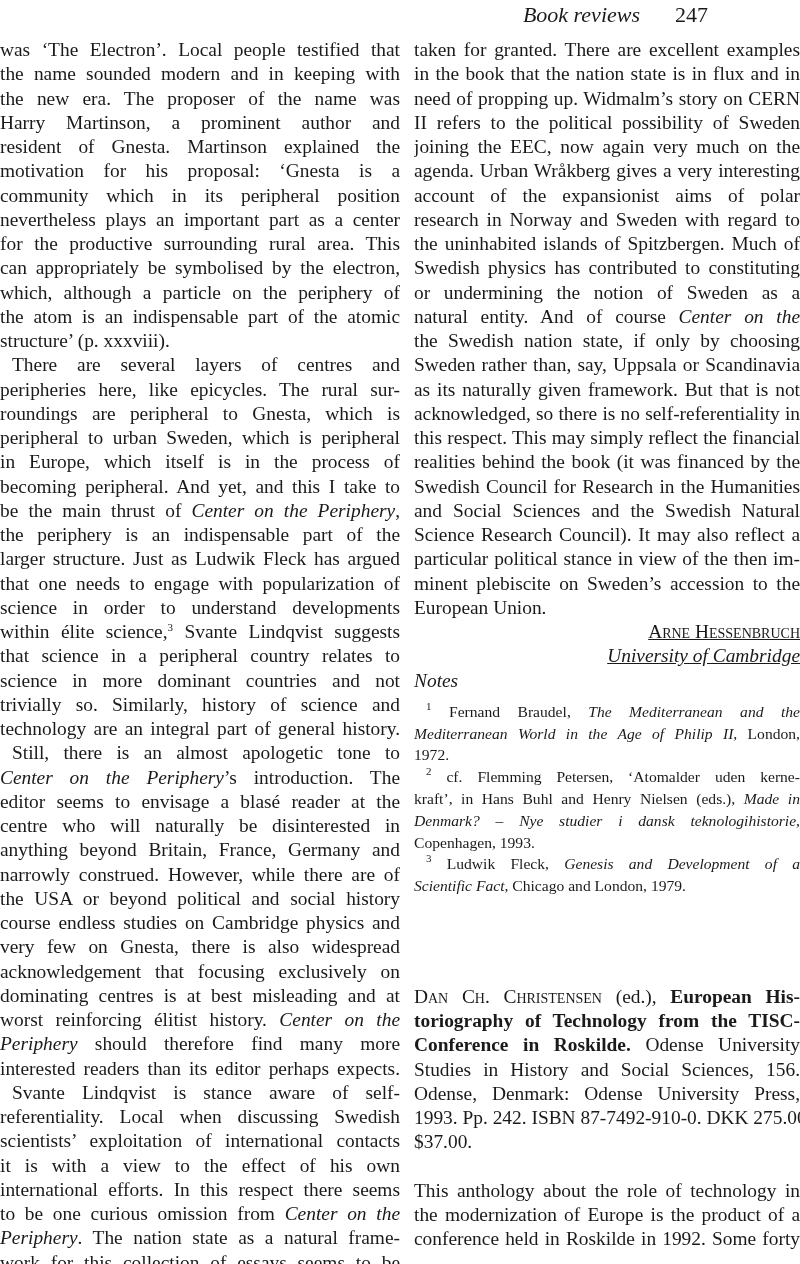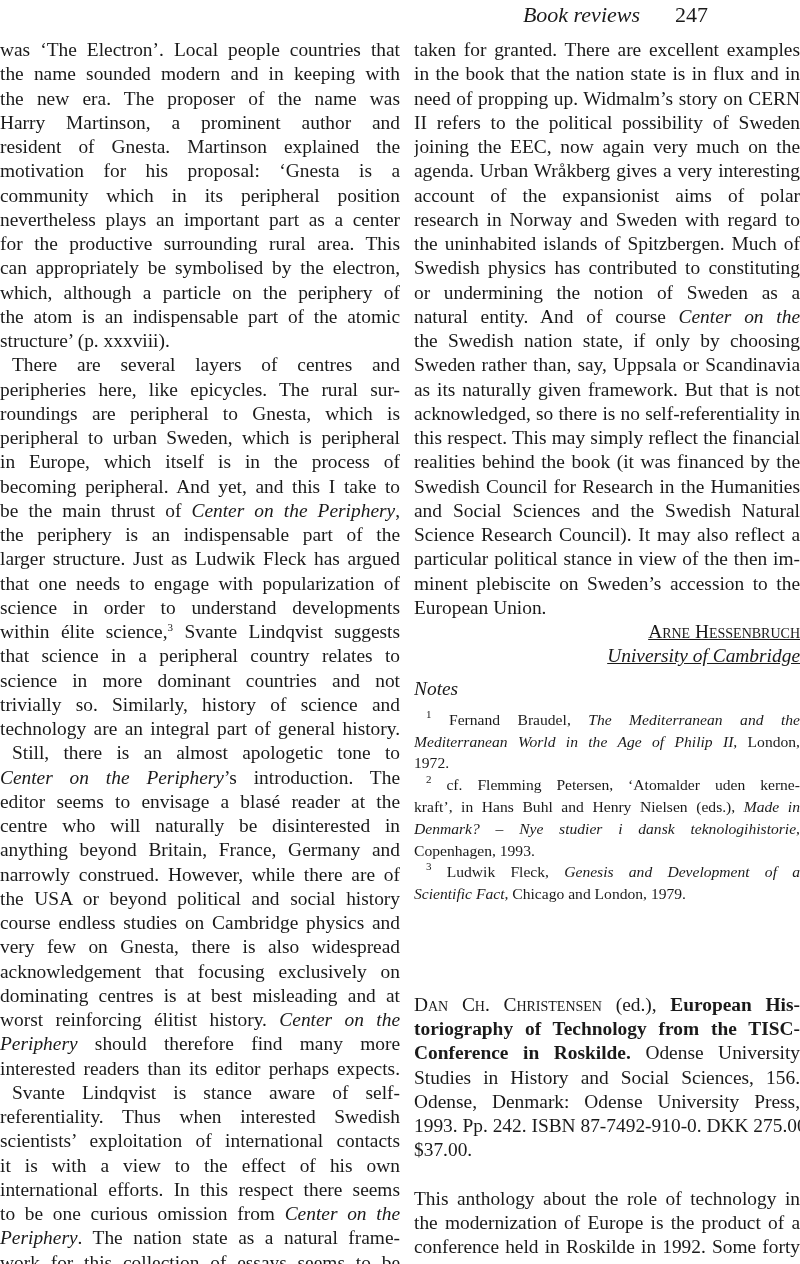--- a/index.html
+++ b/index.html
@@ -29,34 +29,34 @@
     text-align: justify; text-align-last: justify; overflow: hidden;
   }
   .line.last { text-align-last: left; }
   .line.indent { padding-left: 12px; }
   .line.r { text-align: right; text-align-last: right; text-decoration: underline; }
   .it { font-style: italic; }
   .sc { font-variant: small-caps; }
   .b { font-weight: bold; }
   sup { font-size: 11px; vertical-align: 7px; line-height: 0; }
   .notes-line { font-size: 15.6px; line-height: 21.8px; height: 21.8px; }
-  .notes-head { font-style: italic; font-size: 19.4px; margin-top: 8px; }
+  .notes-head { font-style: italic; font-size: 19.4px; }
   .spacer { display: block; }
 </style>
 </head>
 <body>
 
 <div class="header">
   <span class="title">Book reviews</span>
   <span class="pageno">247</span>
 </div>
 
 <div class="col left">
   <div>
-    <span class="line">was ‘The Electron’. Local people countries that</span>
+    <span class="line">was ‘The Electron’. Local people testified that</span>
     <span class="line">the name sounded modern and in keeping with</span>
     <span class="line">the new era. The proposer of the name was</span>
     <span class="line">Harry Martinson, a prominent author and</span>
     <span class="line">resident of Gnesta. Martinson explained the</span>
     <span class="line">motivation for his proposal: ‘Gnesta is a</span>
     <span class="line">community which in its peripheral position</span>
     <span class="line">nevertheless plays an important part as a center</span>
     <span class="line">for the productive surrounding rural area. This</span>
     <span class="line">can appropriately be symbolised by the electron,</span>
     <span class="line">which, although a particle on the periphery of</span>
@@ -95,21 +95,21 @@
     <span class="line">very few on Gnesta, there is also widespread</span>
     <span class="line">acknowledgement that focusing exclusively on</span>
     <span class="line">dominating centres is at best misleading and at</span>
     <span class="line"><span>worst reinforcing élitist history. </span><span class="it">Center on the</span></span>
     <span class="line"><span class="it">Periphery</span><span> should therefore find many more</span></span>
     <span class="line">interested readers than its editor perhaps expects.</span>
   </div>
 
   <div>
     <span class="line indent">Svante Lindqvist is stance aware of self-</span>
-    <span class="line">referentiality. Thus when interested Swedish</span>
+    <span class="line">referentiality. Local when discussing Swedish</span>
     <span class="line">scientists’ exploitation of international contacts</span>
     <span class="line">it is with a view to the effect of his own</span>
     <span class="line">international efforts. In this respect there seems</span>
     <span class="line"><span>to be one curious omission from </span><span class="it">Center on the</span></span>
     <span class="line"><span class="it">Periphery</span><span>. The nation state as a natural frame-</span></span>
     <span class="line">work for this collection of essays seems to be</span>
   </div>
 </div>
 
 <div class="col right">

